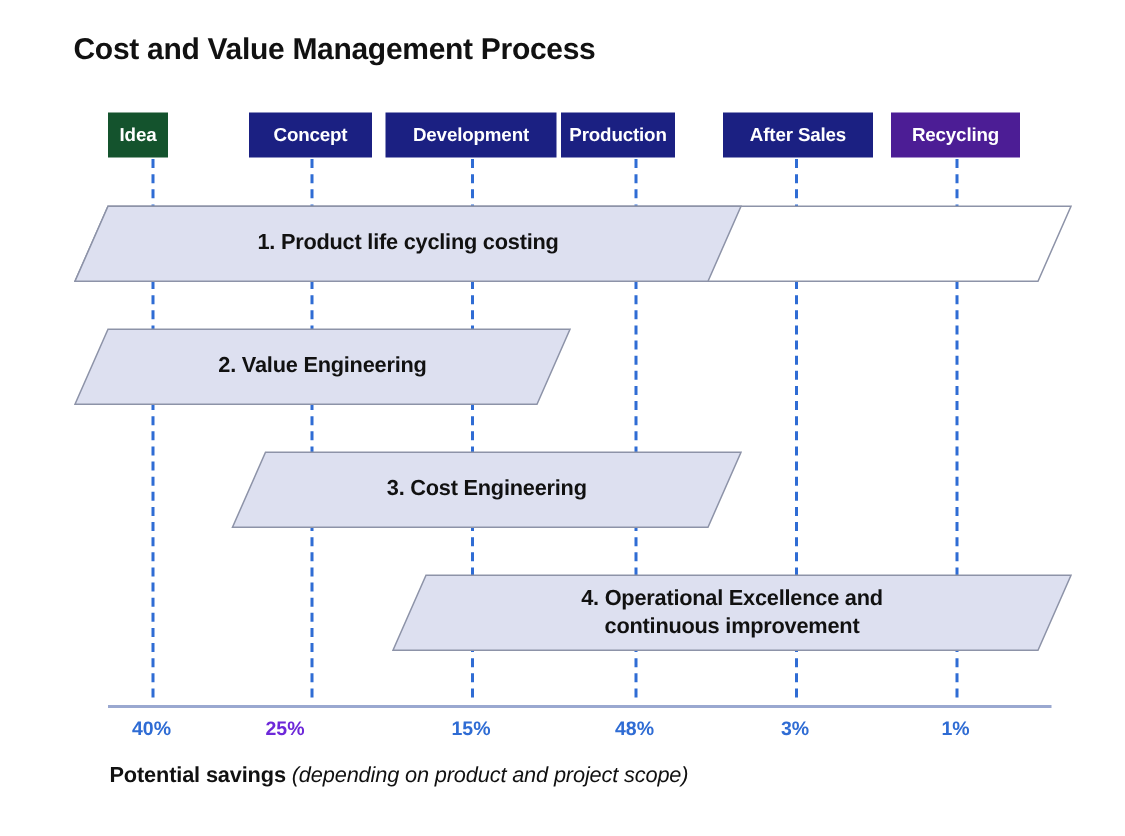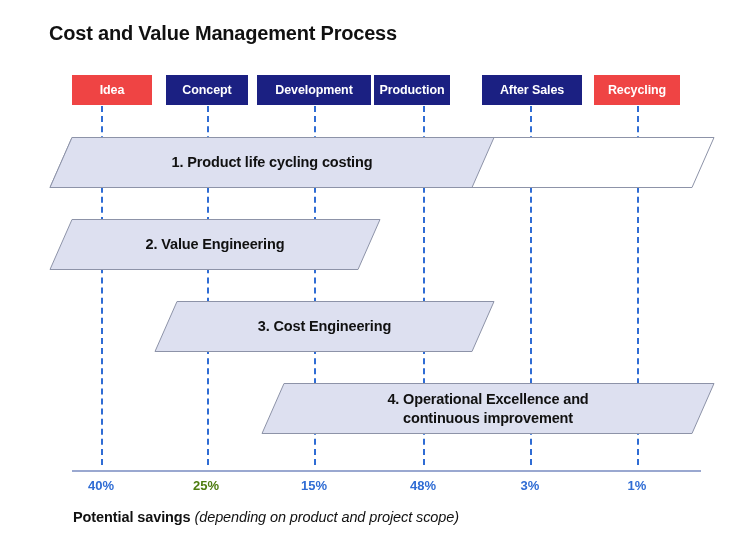--- a/index.html
+++ b/index.html
@@ -116,36 +116,36 @@
   .caption .caption-em { font-style: italic; margin-top: 12px; }
 </style>
 </head>
 <body>
 
 <div id="diagram-root">
 
   <div class="page-title">Cost and Value Management Process</div>
 
   <div id="phase-boxes">
-      <div class="phase-box" style="left: 72px; width: 80px; background: #ef4444; color: rgb(255, 255, 255);">
+      <div class="phase-box" style="left: 72px; width: 40px; background: #14532d; color: rgb(255, 255, 255);">
         <span>Idea</span>
       </div>
       <div class="phase-box" style="left: 166px; width: 82px; background: rgb(27, 32, 130); color: rgb(255, 255, 255);">
         <span>Concept</span>
       </div>
       <div class="phase-box" style="left: 257px; width: 114px; background: rgb(27, 32, 130); color: rgb(255, 255, 255);">
         <span>Development</span>
       </div>
       <div class="phase-box" style="left: 374px; width: 76px; background: rgb(27, 32, 130); color: rgb(255, 255, 255);">
         <span>Production</span>
       </div>
       <div class="phase-box" style="left: 482px; width: 100px; background: rgb(27, 32, 130); color: rgb(255, 255, 255);">
         <span>After Sales</span>
       </div>
-      <div class="phase-box" style="left: 594px; width: 86px; background: #ef4444; color: rgb(255, 255, 255); align-items: center;">
+      <div class="phase-box" style="left: 594px; width: 86px; background: #4c1d95; color: rgb(255, 255, 255); align-items: center;">
         <span>Recycling</span>
       </div>
     </div>
 
   <div id="guide-lines">
       <div class="guide-line" style="left: 101px; border-left-color: rgb(47, 108, 212);"></div>
       <div class="guide-line" style="left: 207px; border-left-color: rgb(47, 108, 212);"></div>
       <div class="guide-line" style="left: 314px; border-left-color: rgb(47, 108, 212);"></div>
       <div class="guide-line" style="left: 423px; border-left-color: rgb(47, 108, 212);"></div>
       <div class="guide-line" style="left: 530px; border-left-color: rgb(47, 108, 212);"></div>
@@ -184,21 +184,21 @@
         </svg>
         <div class="band-label" style="left: 0px; top: 0px; width: 452px; height: 51px;">
           <span>4. Operational Excellence and<br>continuous improvement</span>
         </div>
       </div>
     </div>
 
   <div class="axis-line"></div>
   <div id="axis-labels">
       <div class="axis-tick-label" style="left: 101px; color: rgb(47, 108, 212);">40%</div>
-      <div class="axis-tick-label" style="left: 206px; color: #4d7c0f;">25%</div>
+      <div class="axis-tick-label" style="left: 190px; color: #6d28d9;">25%</div>
       <div class="axis-tick-label" style="left: 314px; color: rgb(47, 108, 212);">15%</div>
       <div class="axis-tick-label" style="left: 423px; color: rgb(47, 108, 212);">48%</div>
       <div class="axis-tick-label" style="left: 530px; color: rgb(47, 108, 212);">3%</div>
       <div class="axis-tick-label" style="left: 637px; color: rgb(47, 108, 212);">1%</div>
     </div>
 
   <div class="caption">
     <span class="caption-strong">Potential savings</span><span>&nbsp;</span><span class="caption-em">(depending on product and project scope)</span>
   </div>
 

